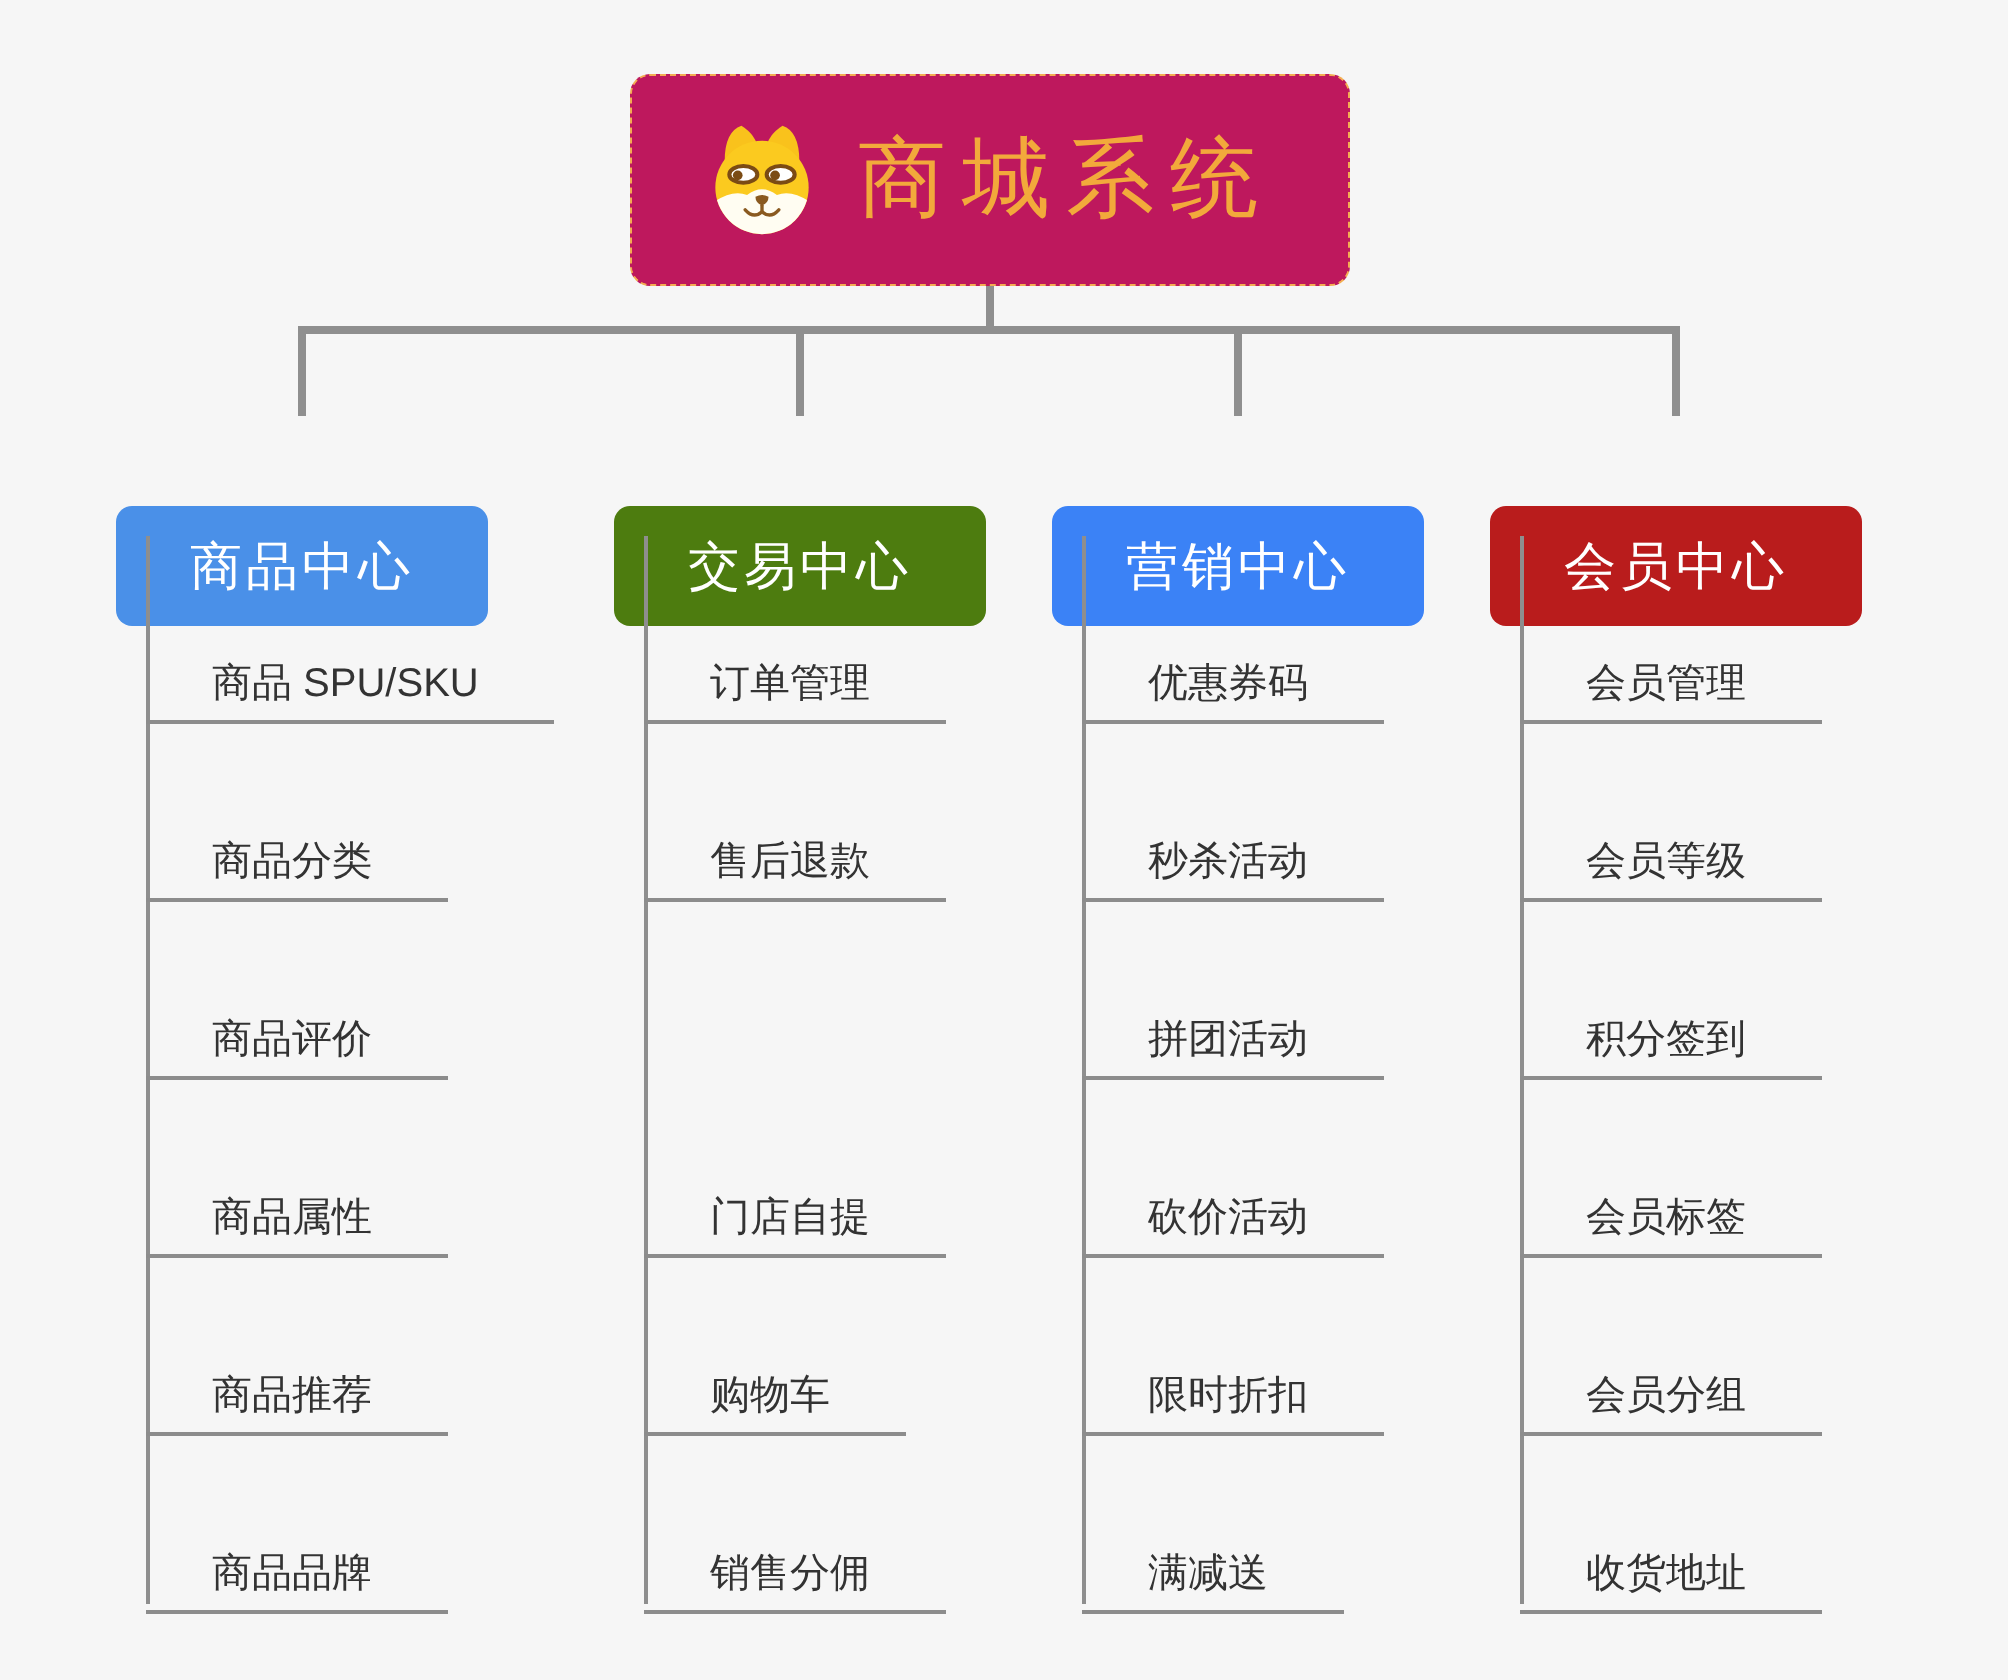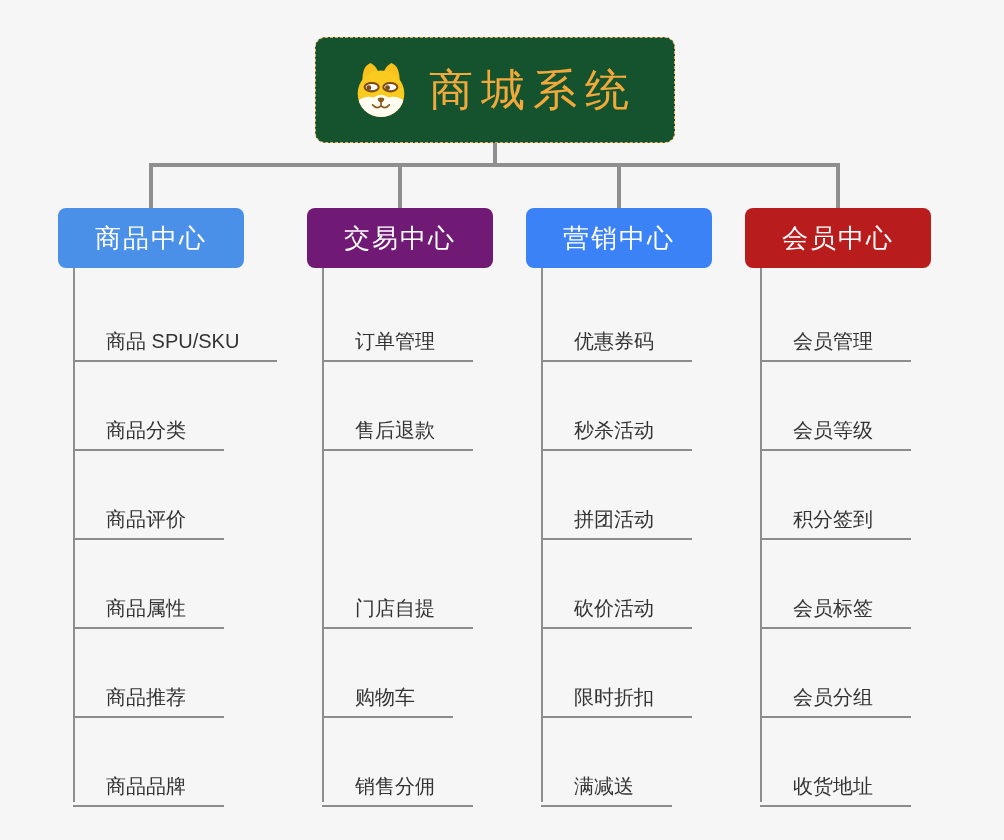--- a/index.html
+++ b/index.html
@@ -7,38 +7,38 @@
     width:1004px;height:840px;
     background:#f6f6f6;
     font-family:"Liberation Sans","DejaVu Sans",sans-serif;
     overflow:hidden;
   }
   #canvas{position:relative;width:1004px;height:840px;}
 
   
   .root-node{
     position:absolute;left:315px;top:37px;width:360px;height:106px;
-    background:#14532d;border:1px dashed #f3ad52;border-radius:10px;
+    background:#be185d;border:1px dashed #f3ad52;border-radius:10px;
     display:flex;align-items:center;justify-content:center;gap:20px;
     box-sizing:border-box;
   }
   .root-title{
     font-size:44px;letter-spacing:8px;color:#f2a93b;
     white-space:nowrap;line-height:1;
   }
   .root-icon{width:56px;height:60px;flex:0 0 auto;}
 
   
   .conn{position:absolute;background:#8f8f8f;}
 
   
   .branch-box{
     position:absolute;width:186px;height:60px;border-radius:8px;
     display:flex;align-items:center;justify-content:center;
-    box-sizing:border-box;cursor:default;
+    box-sizing:border-box;cursor:default;margin-top:45px;
   }
   .branch-label{color:#ffffff;font-size:26px;letter-spacing:2px;white-space:nowrap;line-height:1;}
 
   
   .col-line{position:absolute;width:2px;background:#8e8e8e;}
 
   
   .leaf{
     position:absolute;height:38px;
     border-bottom:2px solid #8c8c8c;
@@ -99,21 +99,21 @@
     <div class="leaf" style="left: 73px; top: 584px;">
       <span>商品属性</span>
     </div>
     <div class="leaf" style="left: 73px; top: 673px;">
       <span>商品推荐</span>
     </div>
     <div class="leaf" style="left: 73px; top: 762px;">
       <span>商品品牌</span>
     </div>
     <div class="conn" style="left: 398px; top: 163px; width: 4px; height: 45px;"></div>
-    <div class="branch-box" style="left: 307px; top: 208px; width: 186px; height: 60px; background: #701a75;">
+    <div class="branch-box" style="left: 307px; top: 208px; width: 186px; height: 60px; background: #4d7c0f;">
       <span class="branch-label">交易中心</span>
     </div>
     <div class="col-line" style="left: 322px; top: 268px; height: 534px;"></div>
     <div class="leaf" style="left: 322px; top: 317px;">
       <span>订单管理</span>
     </div>
     <div class="leaf" style="left: 322px; top: 406px;">
       <span>售后退款</span>
     </div>
     <div class="leaf" style="left: 322px; top: 584px;">

